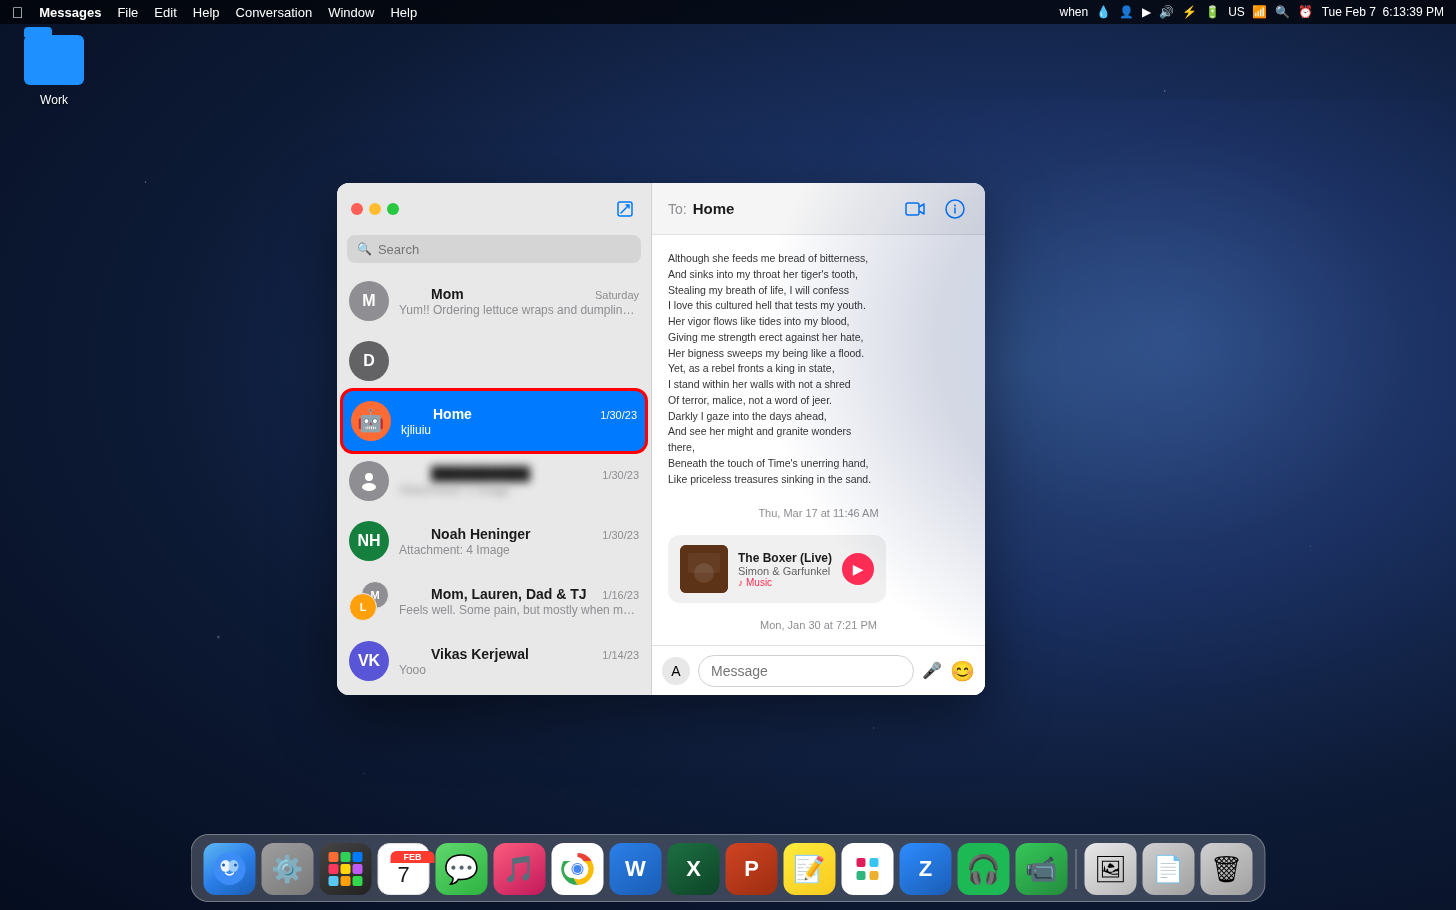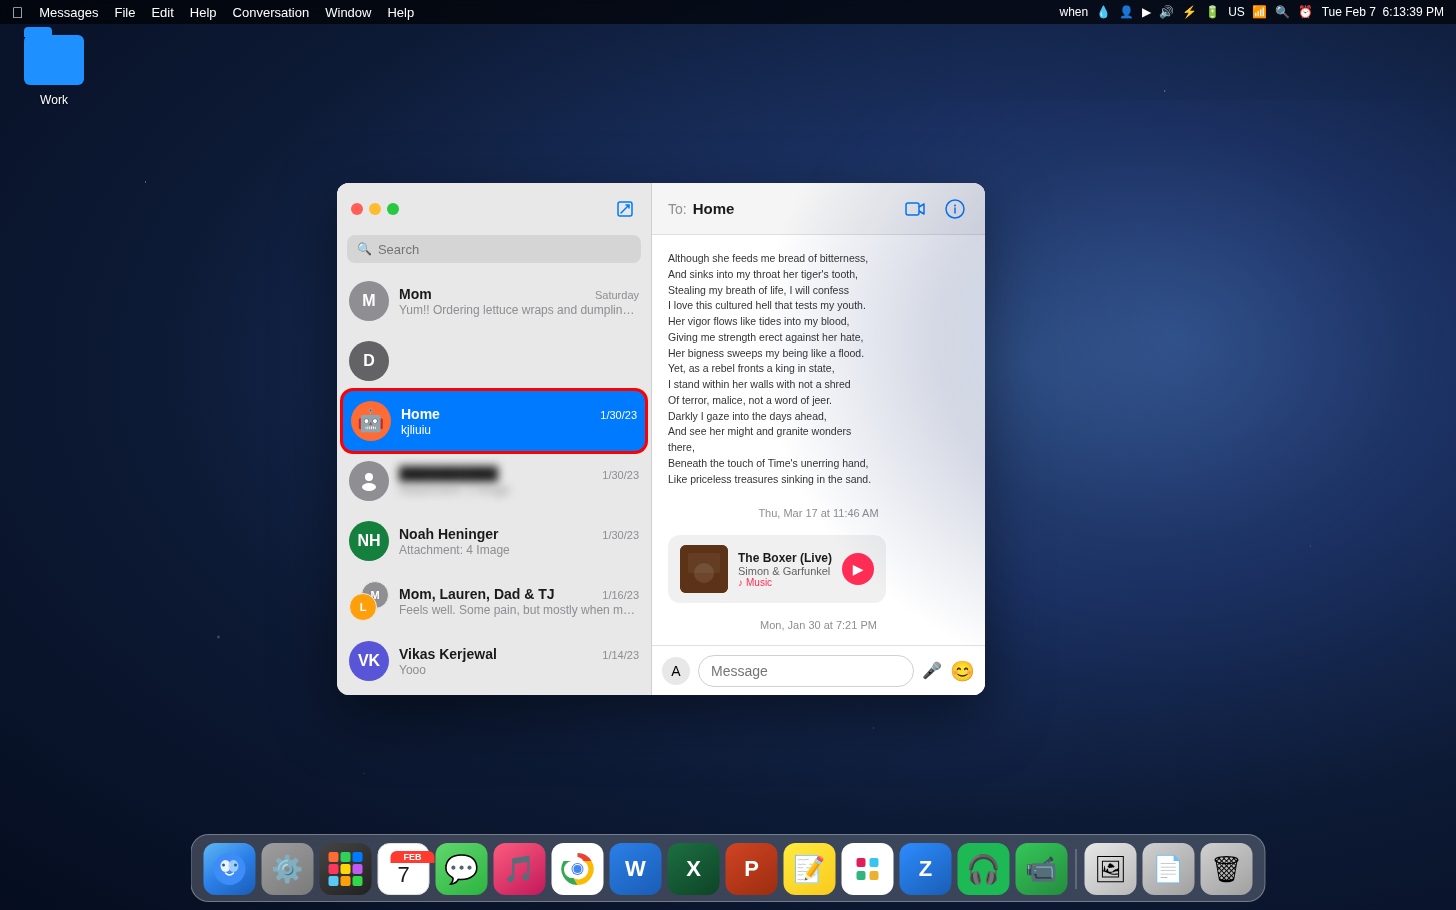--- a/index.html
+++ b/index.html
@@ -78,21 +78,21 @@
     }
     .apple-logo {
       font-size: 15px;
       font-weight: bold;
     }
     .menubar-item {
       cursor: pointer;
       white-space: nowrap;
     }
     .menubar-item.bold {
-      font-weight: 400;
+      font-weight: 700;
     }
 
     
     .desktop-folder {
       position: absolute;
       top: 35px;
       left: 14px;
       display: flex;
       flex-direction: column;
       align-items: center;
@@ -269,20 +269,21 @@
     }
 
     .conv-content {
       flex: 1;
       min-width: 0;
     }
     .conv-header {
       display: flex;
       justify-content: space-between;
       align-items: baseline;
+      margin-left: 32px;
     }
     .conv-name {
       font-size: 14px;
       font-weight: 600;
       color: #1a1a1a;
       white-space: nowrap;
       overflow: hidden;
       text-overflow: ellipsis;
     }
     .conv-time {

